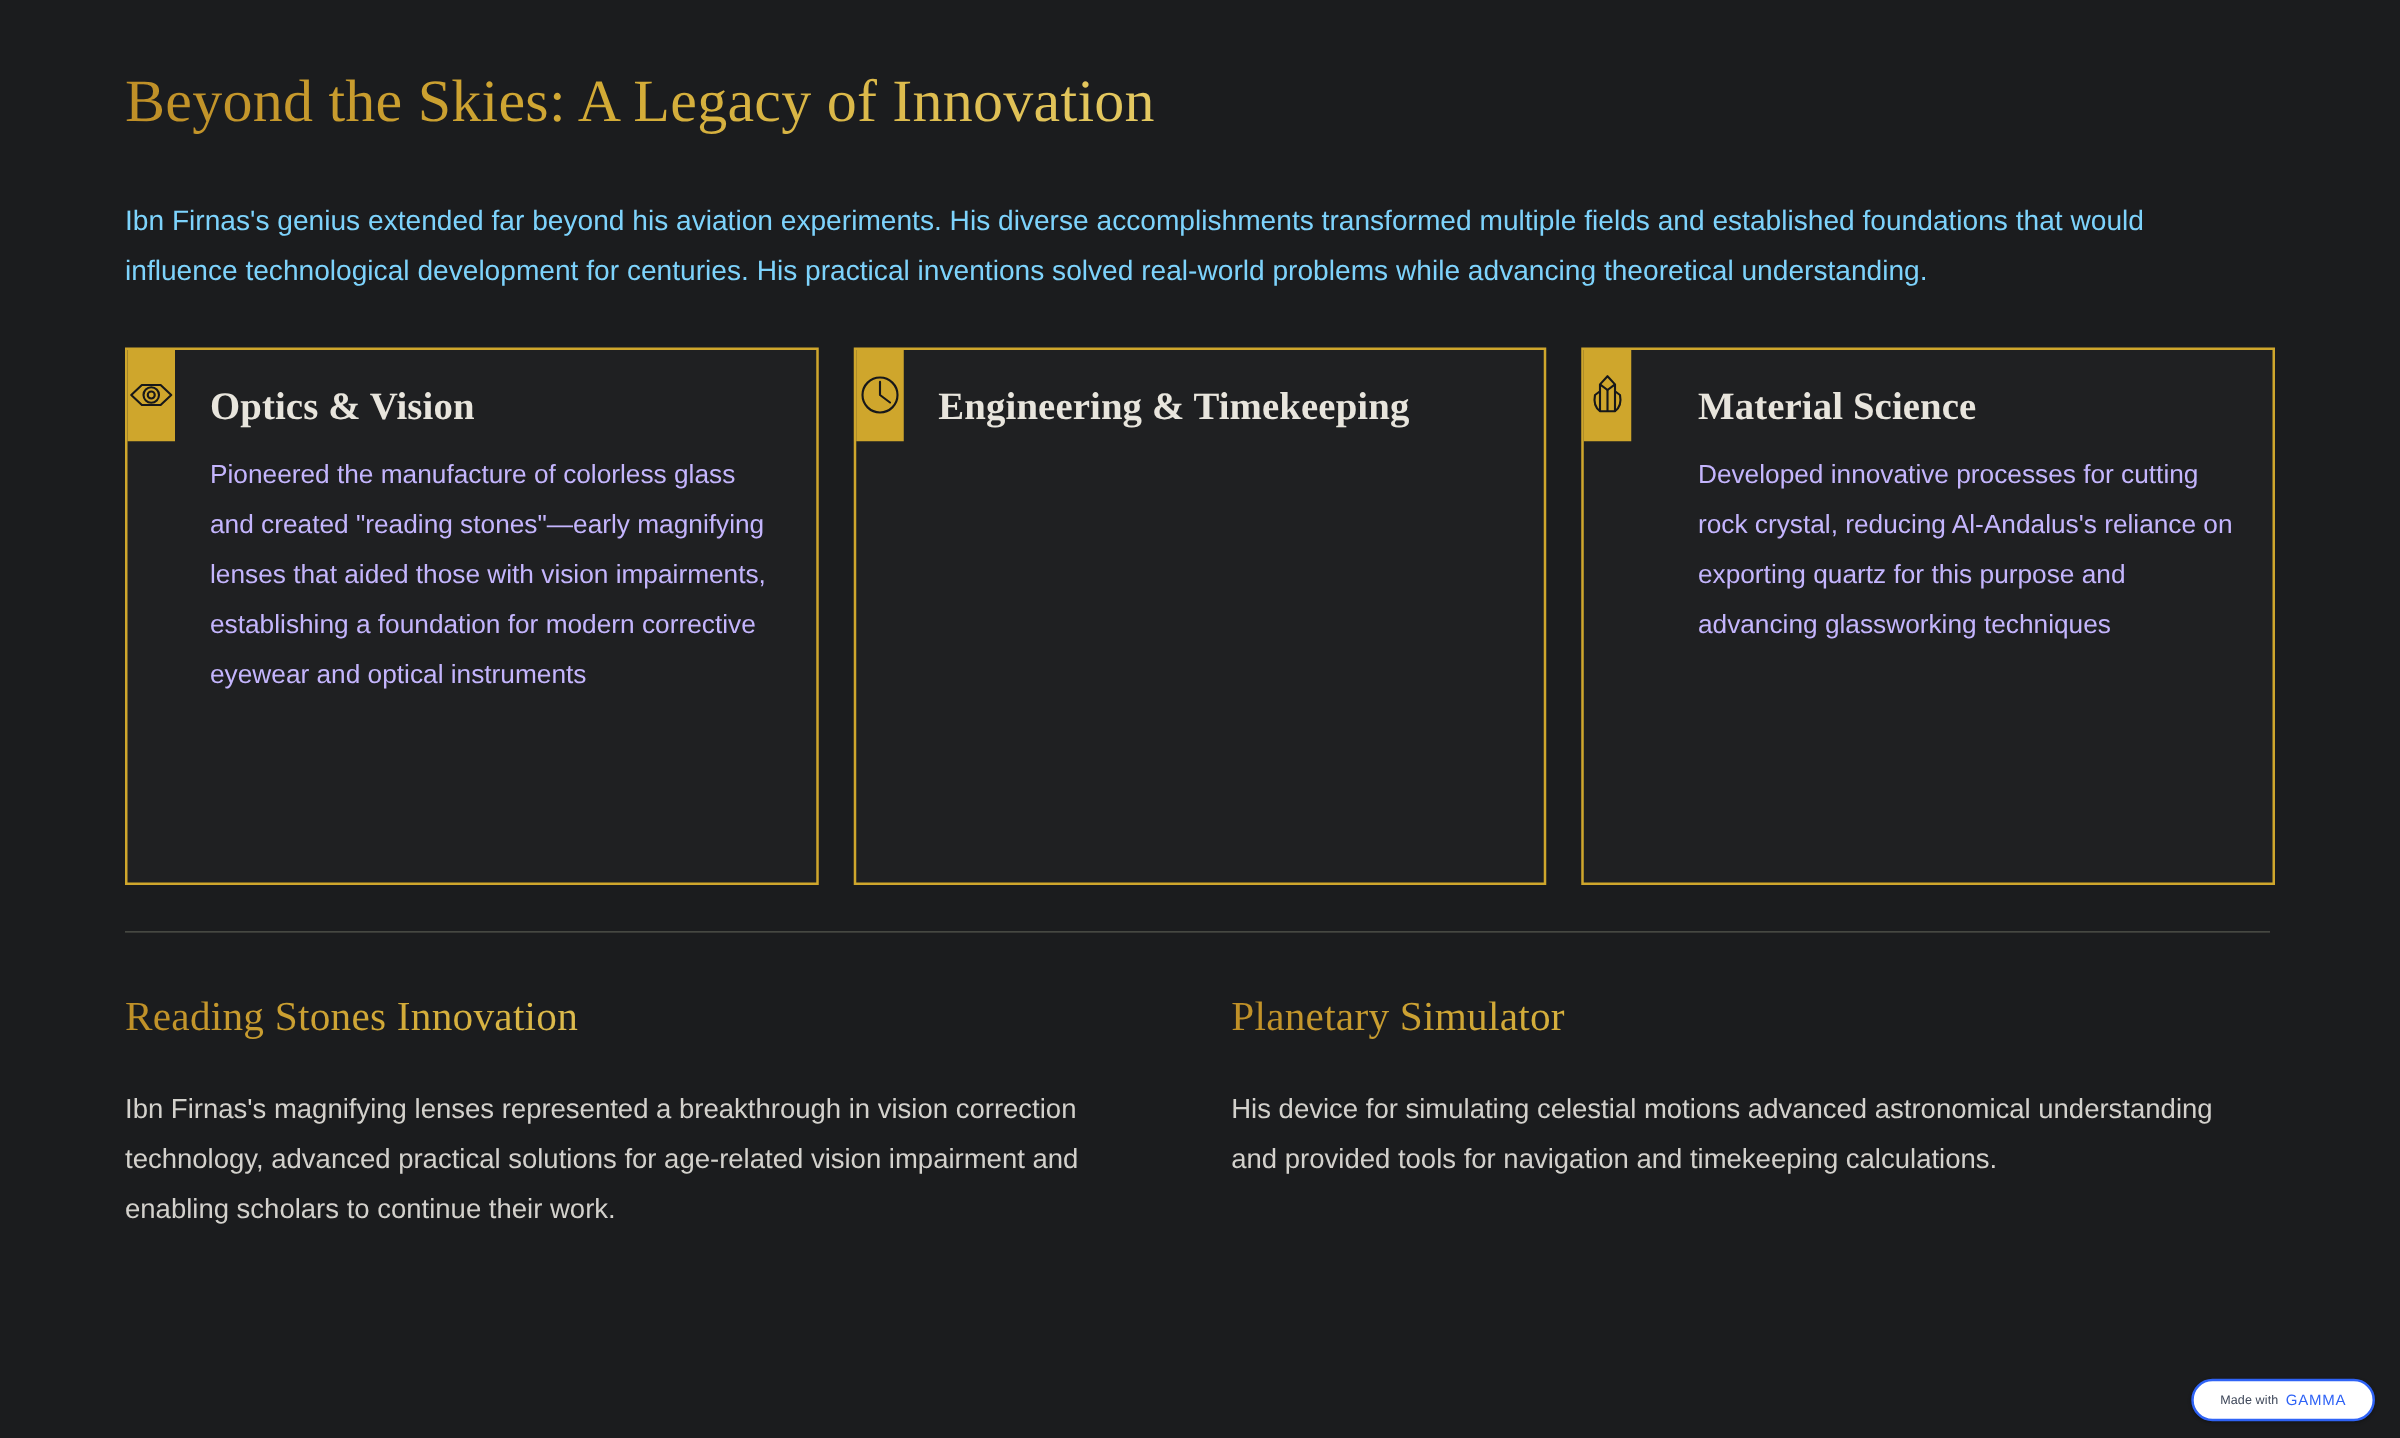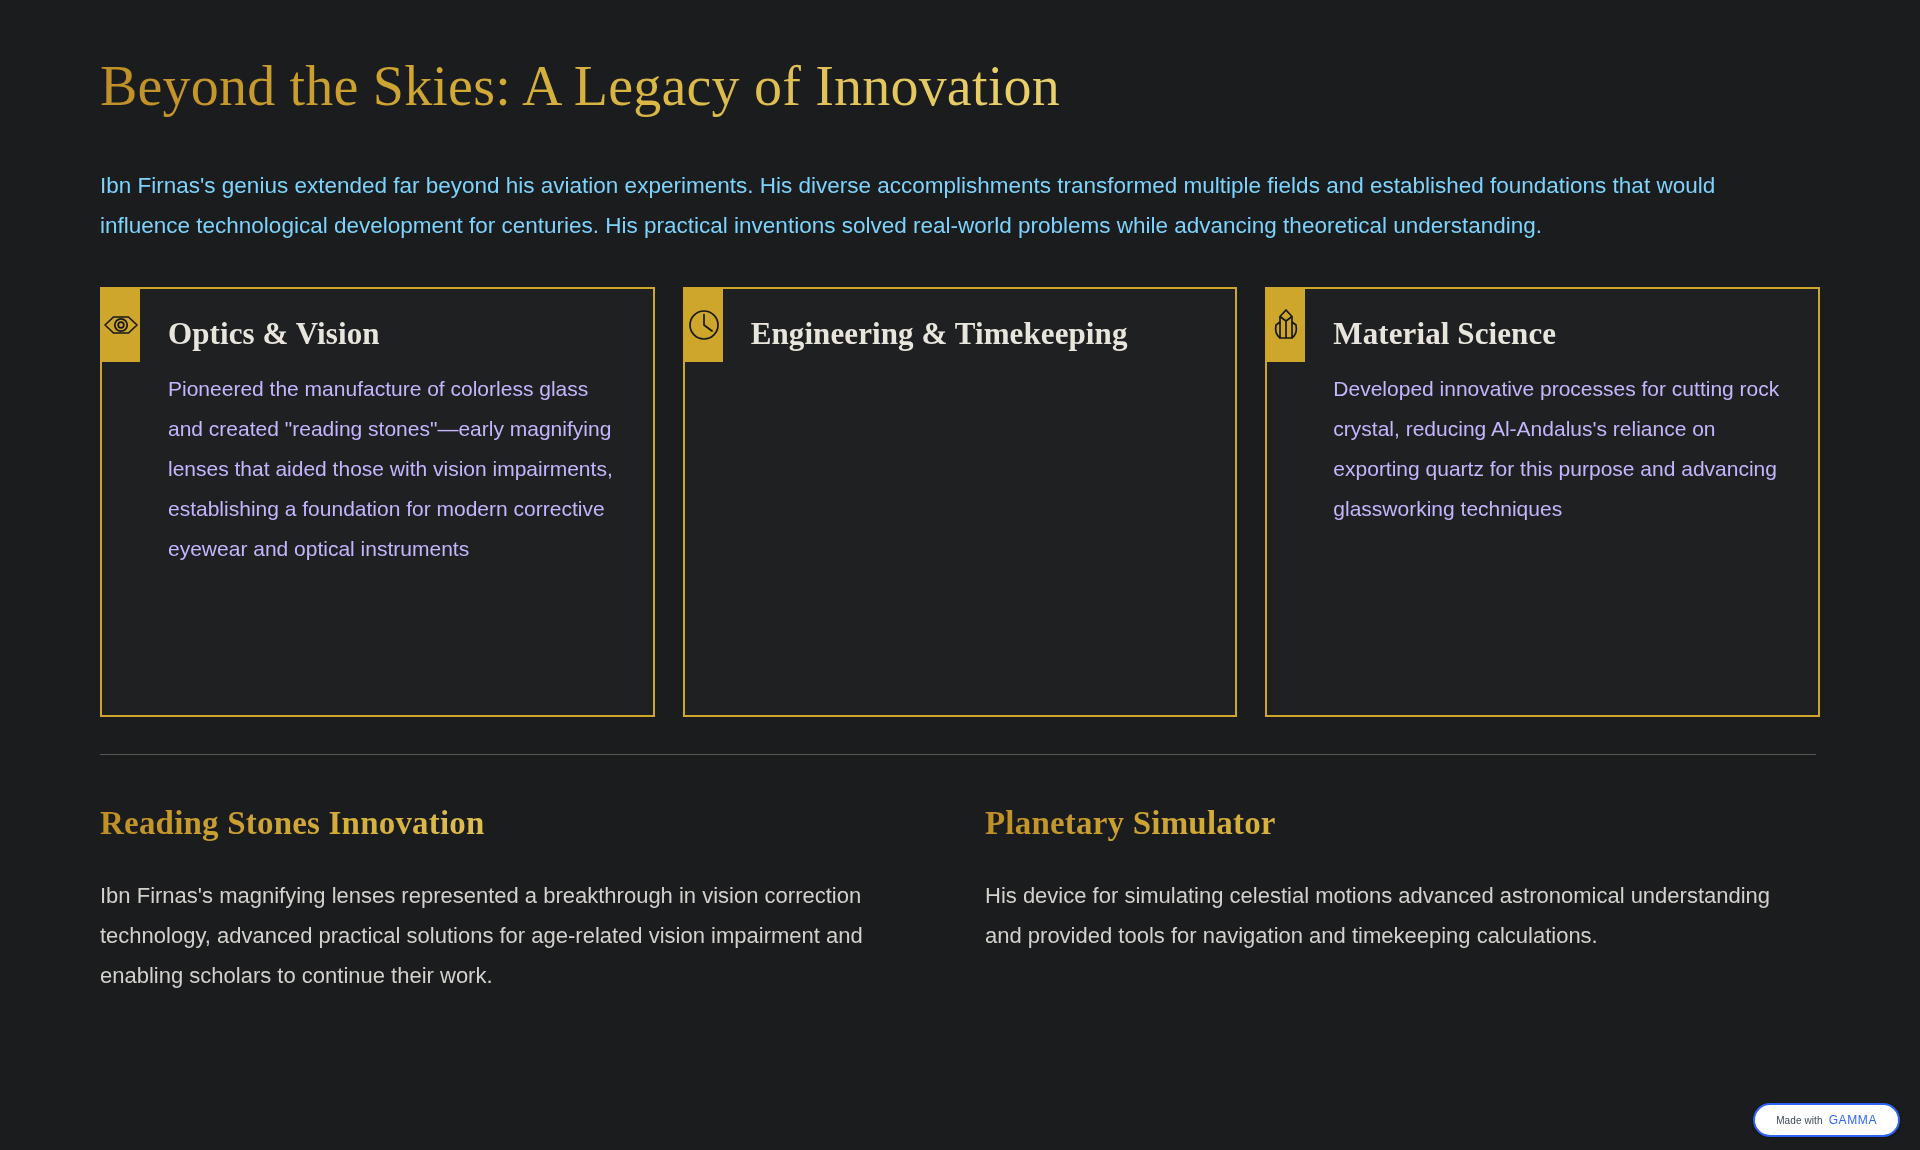--- a/index.html
+++ b/index.html
@@ -18,21 +18,21 @@
   .inner {
     position:absolute;
     left:100px; top:0;
     width:1720px;
   }
 
   
   .main-title {
     margin-top:55px;
     font-family:"Liberation Serif", serif;
-    font-size:56px;
+    font-size:48px;
     font-weight:400;
     letter-spacing:0.2px;
     line-height:1.12;
     background:linear-gradient(100deg,#bf8f27 0%,#d2aa35 22%,#e8ce68 52%,#efdc85 78%,#e7cd66 100%);
     -webkit-background-clip:text;
     background-clip:text;
     color:transparent;
     -webkit-text-fill-color:transparent;
     white-space:nowrap;
   }
@@ -80,42 +80,42 @@
     margin-bottom:17px;
     white-space:nowrap;
   }
   .card-text {
     font-size:21px;
     line-height:40px;
     color:#c4b5fd;
   }
   .card.c1 { min-height:430px; }
   .card.c2 { min-height:430px; }
-  .card.c3 { min-height:430px; }
+  .card.c3 { min-height:430px;gap:25px; }
 
   
   .divider {
     margin-top:37px;
     height:1px;
     width:1716px;
     background:#56574f;
   }
 
   
   .bottom {
     margin-top:50px;
     display:flex;
     gap:85px;
   }
   .bcol { width:800px; }
   .bcol.right { width:800px; }
   .sub-title {
     font-family:"Liberation Serif", serif;
     font-size:33px;
-    font-weight:700;
+    font-weight:400;
     letter-spacing:0.2px;
     background:linear-gradient(100deg,#bf8f27 0%,#d4ad3a 30%,#e8ce68 65%,#efdc85 100%);
     -webkit-background-clip:text;
     background-clip:text;
     color:transparent;
     -webkit-text-fill-color:transparent;
     white-space:nowrap;
   }
   .sub-text {
     margin-top:34px;

